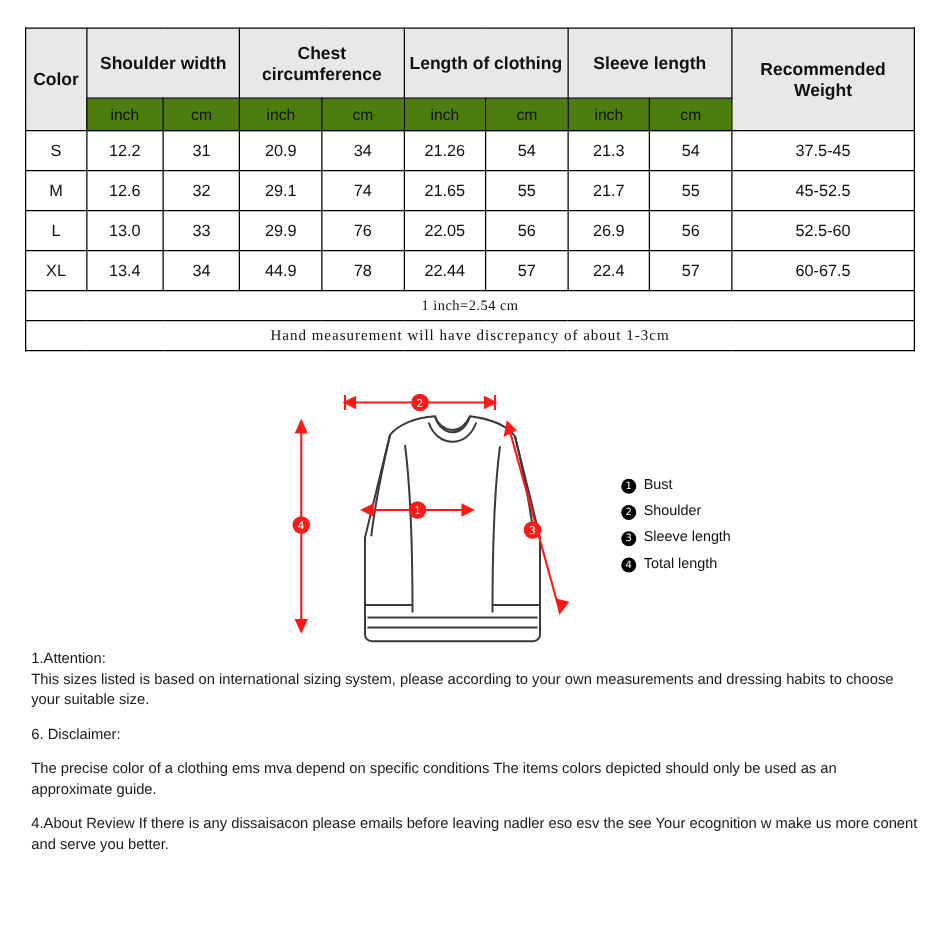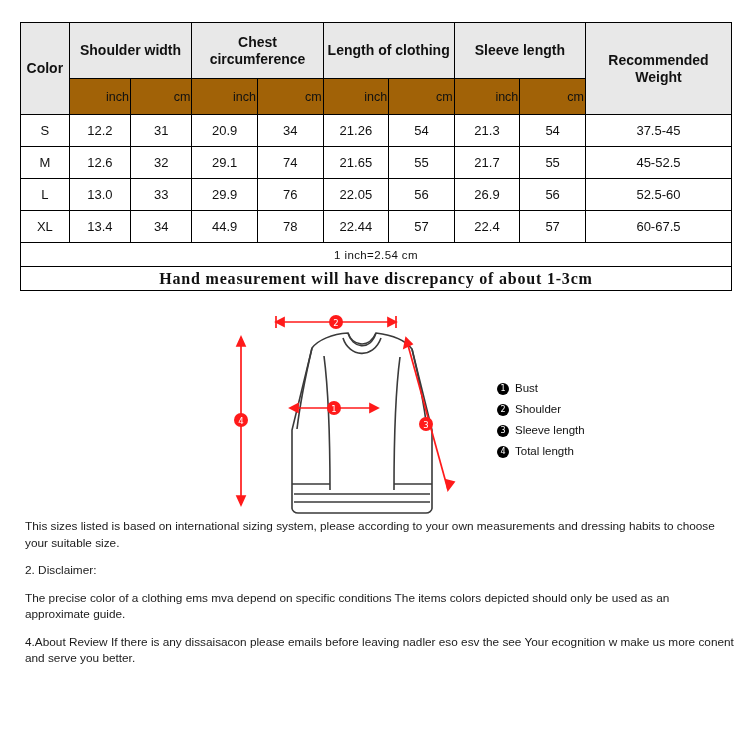--- a/index.html
+++ b/index.html
@@ -40,41 +40,40 @@
     padding: 2px 1px;
   }
   thead tr.grp th {
     background: #e8e8e8;
     font-weight: bold;
     font-size: 14px;
     height: 56px;
     line-height: 1.15;
   }
   thead tr.units th {
-    background: #a16207;
-    height: 36px;
+    background: #4d7c0f;
+    height: 26px;
     font-size: 12.5px;
-    text-align: right;
   }
   tbody tr td {
     height: 32px;
     font-size: 13.5px;
   }
   td.sizecol { font-size: 13.5px; }
   tr.note td {
     height: 24px;
     font-size: 11.5px;
-    font-family: Liberation Sans, sans-serif;
+    font-family: Liberation Serif, serif;
     letter-spacing: 0.4px;
     margin-left: 45px;
   }
   tr.note2 td {
     height: 24px;
-    font-size: 16px;
-    font-weight: bold;
+    font-size: 12px;
+    font-weight: normal;
     font-family: "Liberation Serif", serif;
     letter-spacing: 0.8px;
   }
 
   
   .diagram {
     position: absolute;
     left: 200px;
     top: 312px;
     width: 330px;
@@ -300,24 +299,25 @@
       <span>Sleeve length</span>
     </div>
     <div class="row">
       <span class="bullet">4</span>
       <span>Total length</span>
     </div>
   </div>
 
   <div class="notes">
     <div class="blk">
+      <span class="hd">1.Attention:</span>
       <span>This sizes listed is based on international sizing system, please according to your own measurements and dressing   habits to choose your suitable size.</span>
     </div>
     <div class="blk">
-      <span class="hd">2. Disclaimer:</span>
+      <span class="hd">6. Disclaimer:</span>
     </div>
     <div class="blk">
       <span>The precise color of a clothing ems mva depend on specific conditions The items colors depicted should only be   used as an approximate guide.</span>
     </div>
     <div class="blk">
       <span>4.About Review If there is any dissaisacon please emails before leaving nadler eso esv the see Your ecognition w   make us more conent and serve you better.</span>
     </div>
   </div>
 
 </div>

